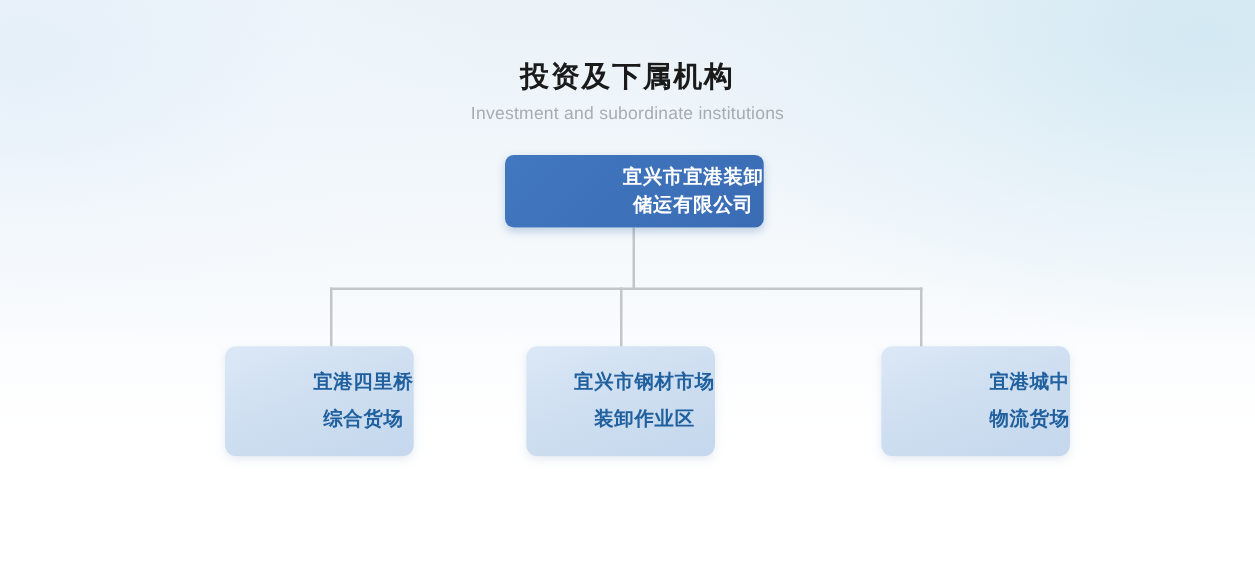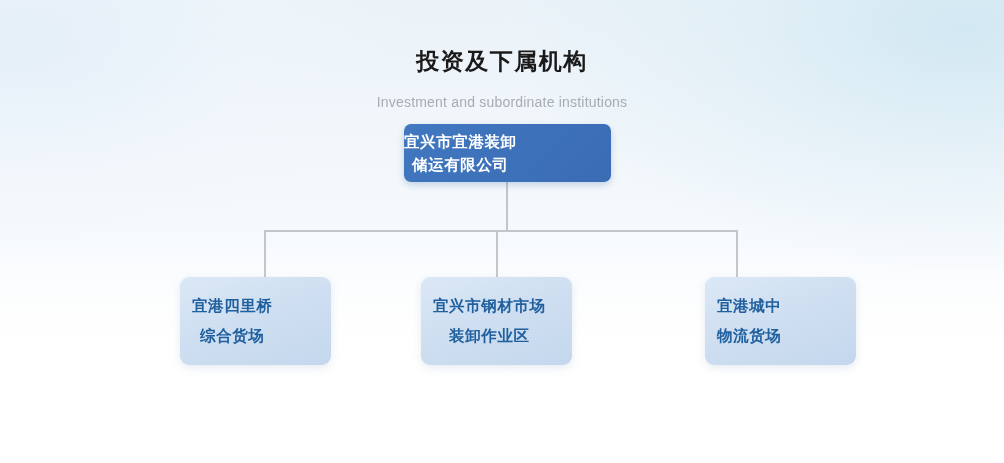--- a/index.html
+++ b/index.html
@@ -67,21 +67,21 @@
   }
   .title-cn {
     font-size: 23px;
     font-weight: bold;
     color: #1a1a1a;
     letter-spacing: 1.5px;
     line-height: 34px;
     white-space: nowrap;
   }
   .title-en {
-    margin-top: 14px;
+    margin-top: 2px;
     font-size: 14px;
     font-weight: normal;
     color: #a7acb1;
     letter-spacing: 0.2px;
     line-height: 20px;
     white-space: nowrap;
   }
 
   
   .line {
@@ -98,21 +98,21 @@
   
   #drop-1      { left: 264px; top: 230px; height: 48px; }
   #drop-2      { left: 496px; top: 230px; height: 48px; }
   #drop-3      { left: 736px; top: 230px; height: 48px; }
 
   
   .node {
     position: absolute;
     display: flex;
     align-items: center;
-    justify-content: flex-start;
+    justify-content: flex-end;
     text-align: center;
     box-sizing: border-box;
   }
 
   .node-root {
     left: 404px;
     top: 124px;
     width: 207px;
     height: 58px;
     border-radius: 7px;

